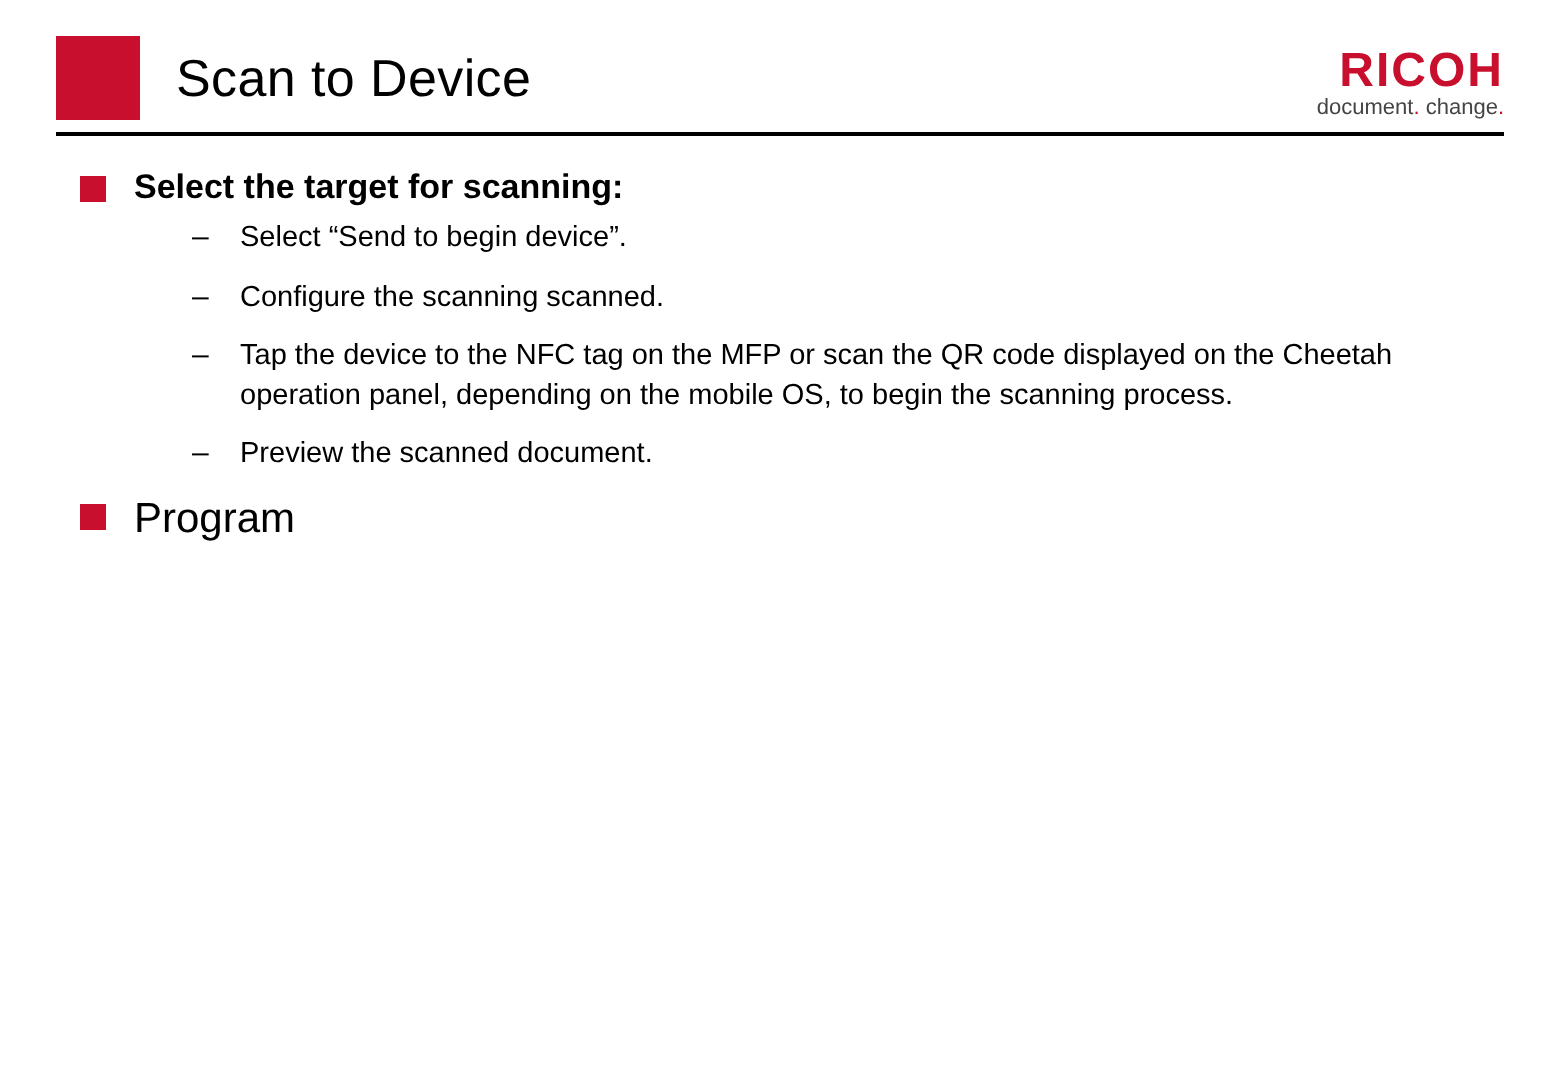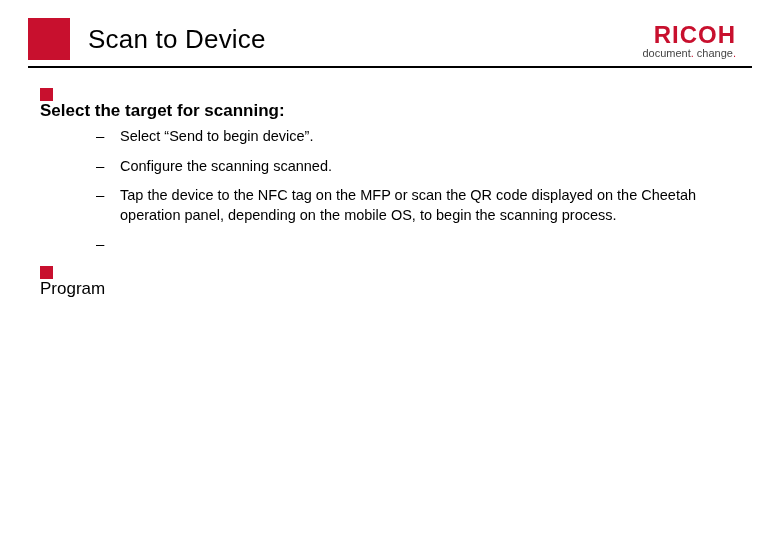--- a/index.html
+++ b/index.html
@@ -7,22 +7,22 @@
       width: 780px;
       height: 540px;
       background: #ffffff;
       font-family: Arial, Helvetica, sans-serif;
       color: #000;
       position: relative;
       overflow: hidden;
     }
     .header {
       display: flex;
-      align-items: center;
-      padding: 18px 44px 0 28px;
+      align-items: flex-end;
+      padding: 18px 28px 0 28px;
     }
     .title-block {
       display: flex;
       align-items: center;
       flex: 1;
     }
     .red-square {
       width: 42px;
       height: 42px;
       background: #c8102e;
@@ -57,36 +57,35 @@
       border: none;
       border-top: 2px solid #000;
     }
     .content {
       padding: 16px 40px 0 40px;
     }
     .top-item {
       display: flex;
       align-items: flex-start;
       margin-bottom: 4px;
-      flex-direction: column;
     }
     .top-bullet {
       width: 13px;
       height: 13px;
       background: #c8102e;
       margin-right: 14px;
       margin-top: 4px;
       flex-shrink: 0;
     }
     .top-text {
       font-size: 17px;
       font-weight: 700;
     }
     .top-text-normal {
-      font-size: 17px;
+      font-size: 21px;
       font-weight: 400;
     }
     .sub-list {
       padding-left: 56px;
       padding-right: 20px;
     }
     .sub-item {
       display: flex;
       align-items: flex-start;
       margin: 6px 0 10px 0;
@@ -141,20 +140,21 @@
     <div class="sub-item">
       <div class="sub-dash">–</div>
       <div class="sub-text">Configure the scanning scanned.</div>
     </div>
     <div class="sub-item">
       <div class="sub-dash">–</div>
       <div class="sub-text">Tap the device to the NFC tag on the MFP or scan the QR code displayed on the Cheetah operation panel, depending on the mobile OS, to begin the scanning process.</div>
     </div>
     <div class="sub-item">
       <div class="sub-dash">–</div>
+      <div class="sub-text">Preview the scanned document.</div>
     </div>
   </div>
 
   <div class="top-item section2">
     <div class="top-bullet"></div>
     <div class="top-text-normal">Program</div>
   </div>
 
 </div>
 

